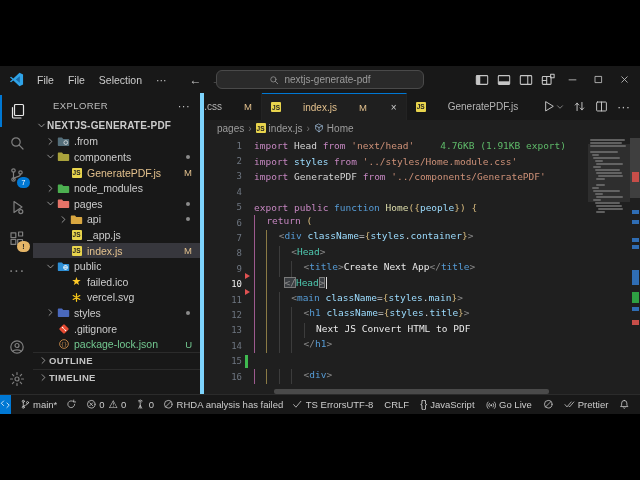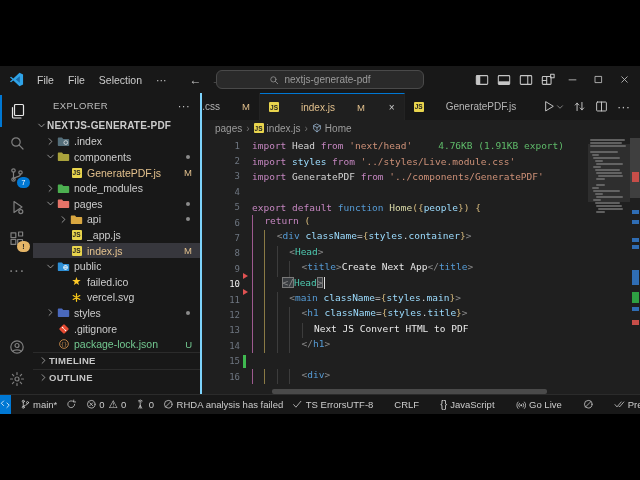--- a/index.html
+++ b/index.html
@@ -28,21 +28,21 @@
                padding-top:2px;flex-shrink:0}
   .act-item{width:33px;height:32px;display:flex;align-items:center;justify-content:center;
             color:#7f7f7f;position:relative}
   .act-item.active{color:#e7e7e7;border-left:2px solid var(--accent);width:31px}
   .act-badge{position:absolute;right:3px;bottom:3px;min-width:11px;height:11px;border-radius:6px;
              background:var(--accent);color:#fff;font-size:7px;display:flex;align-items:center;
              justify-content:center;padding:0 1px}
   .act-badge.warn{background:#E5B567;color:#222;font-weight:bold}
   .act-spacer{flex:1}
 
-  .sidebar{width:167px;background:#181818;border-right:2px solid #7dd3fc;flex-shrink:0;
+  .sidebar{width:167px;background:#181818;border-right:4px solid #7dd3fc;flex-shrink:0;
            display:flex;flex-direction:column;overflow:hidden}
   .sb-header{height:25px;display:flex;align-items:center;padding:0 10px 0 20px;color:#bbbbbb;
              font-size:9.5px;letter-spacing:.4px}
   .sb-header .more{margin-left:auto;color:#cccccc;font-size:11px}
   .tree{flex:0 0 auto}
   .tree-row{height:15.6px;display:flex;align-items:center;color:#cccccc;font-size:10.5px;
             white-space:nowrap;position:relative}
   .tree-row.selected{background:#37373d}
   .tree-row .chev{width:11px;display:flex;justify-content:center;color:#cfcfcf;font-size:9px;flex-shrink:0}
   .tree-row .ficon{width:15px;margin-right:3px;display:flex;justify-content:center;font-size:12px;flex-shrink:0}
@@ -105,21 +105,21 @@
   .hscroll{position:absolute;height:5px;bottom:1px;background:rgba(140,140,140,.40);border-radius:2px}
 
   
   .statusbar{position:absolute;left:0;right:0;bottom:0;height:19px;background:#181818;
              border-top:1px solid #2b2b2b;display:flex;align-items:center;color:#cccccc;font-size:9.5px}
   .st-item{display:flex;align-items:center;gap:3px;margin-left:9px;white-space:nowrap}
   .st-item.tight{margin-left:4px}
   .st-item.accentblock{margin-left:0;height:19px;width:22px;background:var(--accent);color:#fff;
                        justify-content:center;gap:0}
   .st-right{margin-left:auto;display:flex;align-items:center}
-  .st-right .st-item{margin-left:0;margin-right:21px}
+  .st-right .st-item{margin-left:0;margin-right:11px}
   .ic{display:inline-flex;align-items:center;justify-content:center;line-height:1}
   .ic svg{width:1em;height:1em;display:block}
   .jsb{display:inline-flex;align-items:center;justify-content:center;width:10px;height:10px;
        background:var(--jsyellow);color:#1e1e1e;font-size:6.5px;font-weight:bold;border-radius:1px;
        font-family:"Liberation Sans",sans-serif}
   .txtic{font-size:inherit;line-height:1}
 </style>
 </head>
 <body>
 
@@ -304,21 +304,21 @@
               </span>
             </span>
             <span class="ficon">
               <span class="ic" style="font-size: 13px;">
                 <svg viewBox="0 0 16 16">
                   <path d="M1 4.2C1 3.5 1.5 3 2.2 3h3.9l1.6 1.9h6.1c.7 0 1.2.5 1.2 1.2v6.1c0 .7-.5 1.2-1.2 1.2H2.2C1.5 13.4 1 12.9 1 12.2z" fill="#546E7A"></path>
                   <circle cx="10.8" cy="9.3" r="2.3" fill="none" stroke="#E2E2E2" stroke-width="1"></circle>
                 </svg>
               </span>
             </span>
-            <span class="lbl">.index</span>
+            <span class="lbl">.from</span>
           </div>
           <div class="tree-row" style="padding-left: 12px;">
             <span class="chev">
               <span class="ic" style="font-size: 9px;">
                 <svg viewBox="0 0 16 16" fill="none" stroke="currentColor" stroke-width="1.2" stroke-linecap="round" stroke-linejoin="round">
                   <path d="M3 5.5L8 10.5 13 5.5"></path>
                 </svg>
               </span>
             </span>
             <span class="ficon">
@@ -492,31 +492,31 @@
         </div>
       <div id="sections">
           <div class="sb-section">
             <span class="chev">
               <span class="ic" style="font-size: 9px;">
                 <svg viewBox="0 0 16 16" fill="none" stroke="currentColor" stroke-width="1.2" stroke-linecap="round" stroke-linejoin="round">
                   <path d="M5.5 3L10.5 8 5.5 13"></path>
                 </svg>
               </span>
             </span>
+            <span>OUTLINE</span>
+          </div>
+          <div class="sb-section">
+            <span class="chev">
+              <span class="ic" style="font-size: 9px;">
+                <svg viewBox="0 0 16 16" fill="none" stroke="currentColor" stroke-width="1.2" stroke-linecap="round" stroke-linejoin="round">
+                  <path d="M5.5 3L10.5 8 5.5 13"></path>
+                </svg>
+              </span>
+            </span>
             <span>TIMELINE</span>
-          </div>
-          <div class="sb-section">
-            <span class="chev">
-              <span class="ic" style="font-size: 9px;">
-                <svg viewBox="0 0 16 16" fill="none" stroke="currentColor" stroke-width="1.2" stroke-linecap="round" stroke-linejoin="round">
-                  <path d="M5.5 3L10.5 8 5.5 13"></path>
-                </svg>
-              </span>
-            </span>
-            <span>OUTLINE</span>
           </div>
         </div>
     </div>
 
     <div class="editor-group">
       <div class="tabsbar" id="tabsbar">
           <div class="tab partial">
             <span class="tlabel">ule.css</span>
             <span class="mbadge mod">M</span>
           </div>
@@ -584,24 +584,24 @@
                 <path d="M8 1.8l5.4 2.7v5.4L8 14.2 2.6 9.9V4.5z"></path>
                 <path d="M2.6 4.5L8 7.2l5.4-2.7M8 7.2v7"></path>
               </svg>
             </span>
             <span>Home</span>
           </span>
         </div>
       <div class="code-area" id="codearea">
           <div style="position: absolute; top: 2px; left: 0px; right: 52px;">
             <div class="code-line"><span class="gutter">1</span><span class="gmargin"></span><span><span class="tk-p">import </span><span class="tk-w">Head </span><span class="tk-p">from </span><span class="tk-s">'next/head'</span><span class="tk-gr ann">4.76KB (1.91KB export)</span></span></div>
-            <div class="code-line"><span class="gutter">2</span><span class="gmargin"></span><span><span class="tk-p">import </span><span class="tk-lb">styles </span><span class="tk-p">from </span><span class="tk-s">'../styles/Live.module.css'</span></span></div>
+            <div class="code-line"><span class="gutter">2</span><span class="gmargin"></span><span><span class="tk-p">import </span><span class="tk-lb">styles </span><span class="tk-p">from </span><span class="tk-s">'../styles/Home.module.css'</span></span></div>
             <div class="code-line"><span class="gutter">3</span><span class="gmargin"></span><span><span class="tk-p">import </span><span class="tk-w">GeneratePDF </span><span class="tk-p">from </span><span class="tk-s">'../components/GeneratePDF'</span></span></div>
             <div class="code-line"><span class="gutter">4</span><span class="gmargin"></span><span></span></div>
-            <div class="code-line"><span class="gutter">5</span><span class="gmargin"></span><span><span class="tk-p">export default </span><span class="tk-b">function </span><span class="tk-y">Home</span><span class="tk-gold">({</span><span class="tk-lb">people</span><span class="tk-gold">})</span><span class="tk-w"> </span><span class="tk-gold">{</span></span></div>
+            <div class="code-line"><span class="gutter">5</span><span class="gmargin"></span><span><span class="tk-p">export public </span><span class="tk-b">function </span><span class="tk-y">Home</span><span class="tk-gold">({</span><span class="tk-lb">people</span><span class="tk-gold">})</span><span class="tk-w"> </span><span class="tk-gold">{</span></span></div>
             <div class="code-line"><span class="gutter">6</span><span class="gmargin"></span><span><span class="ig g0"></span><span class="tk-p">return </span><span class="tk-gold">(</span></span></div>
             <div class="code-line"><span class="gutter">7</span><span class="gmargin"></span><span><span class="ig g0"></span><span class="ig g1"></span><span class="tk-g">&lt;</span><span class="tk-b">div</span><span class="tk-w"> </span><span class="tk-lb">className</span><span class="tk-w">=</span><span class="tk-gold">{</span><span class="tk-lb">styles</span><span class="tk-w">.</span><span class="tk-lb">container</span><span class="tk-gold">}</span><span class="tk-g">&gt;</span></span></div>
             <div class="code-line"><span class="gutter">8</span><span class="gmargin"></span><span><span class="ig g0"></span><span class="ig g1"></span><span class="ig "></span><span class="tk-g">&lt;</span><span class="tk-t">Head</span><span class="tk-g">&gt;</span></span></div>
             <div class="code-line"><span class="gutter">9</span><span class="gmargin"></span><span><span class="ig g0"></span><span class="ig g1"></span><span class="ig "></span><span class="ig "></span><span class="tk-g">&lt;</span><span class="tk-b">title</span><span class="tk-g">&gt;</span><span class="tk-wt">Create Next App</span><span class="tk-g">&lt;/</span><span class="tk-b">title</span><span class="tk-g">&gt;</span></span></div>
             <div class="code-line activeln"><span class="gutter">10</span><span class="gmargin"></span><span><span class="ig g0"></span><span class="ig g1"></span><span class="pad1"></span><span class="tk-g bx">&lt;/</span><span class="tk-t">Head</span><span class="tk-g bx">&gt;</span><span class="cursor"></span></span></div>
             <div class="code-line"><span class="gutter">11</span><span class="gmargin"></span><span><span class="ig g0"></span><span class="ig g1"></span><span class="ig "></span><span class="tk-g">&lt;</span><span class="tk-b">main</span><span class="tk-w"> </span><span class="tk-lb">className</span><span class="tk-w">=</span><span class="tk-gold">{</span><span class="tk-lb">styles</span><span class="tk-w">.</span><span class="tk-lb">main</span><span class="tk-gold">}</span><span class="tk-g">&gt;</span></span></div>
             <div class="code-line"><span class="gutter">12</span><span class="gmargin"></span><span><span class="ig g0"></span><span class="ig g1"></span><span class="ig "></span><span class="ig "></span><span class="tk-g">&lt;</span><span class="tk-b">h1</span><span class="tk-w"> </span><span class="tk-lb">className</span><span class="tk-w">=</span><span class="tk-gold">{</span><span class="tk-lb">styles</span><span class="tk-w">.</span><span class="tk-lb">title</span><span class="tk-gold">}</span><span class="tk-g">&gt;</span></span></div>
             <div class="code-line"><span class="gutter">13</span><span class="gmargin"></span><span><span class="ig g0"></span><span class="ig g1"></span><span class="ig "></span><span class="ig "></span><span class="ig "></span><span class="tk-wt">Next JS Convert HTML to PDF</span></span></div>
             <div class="code-line"><span class="gutter">14</span><span class="gmargin"></span><span><span class="ig g0"></span><span class="ig g1"></span><span class="ig "></span><span class="ig "></span><span class="tk-g">&lt;/</span><span class="tk-b">h1</span><span class="tk-g">&gt;</span></span></div>
             <div class="code-line"><span class="gutter">15</span><span class="gmargin"></span><span></span></div>

